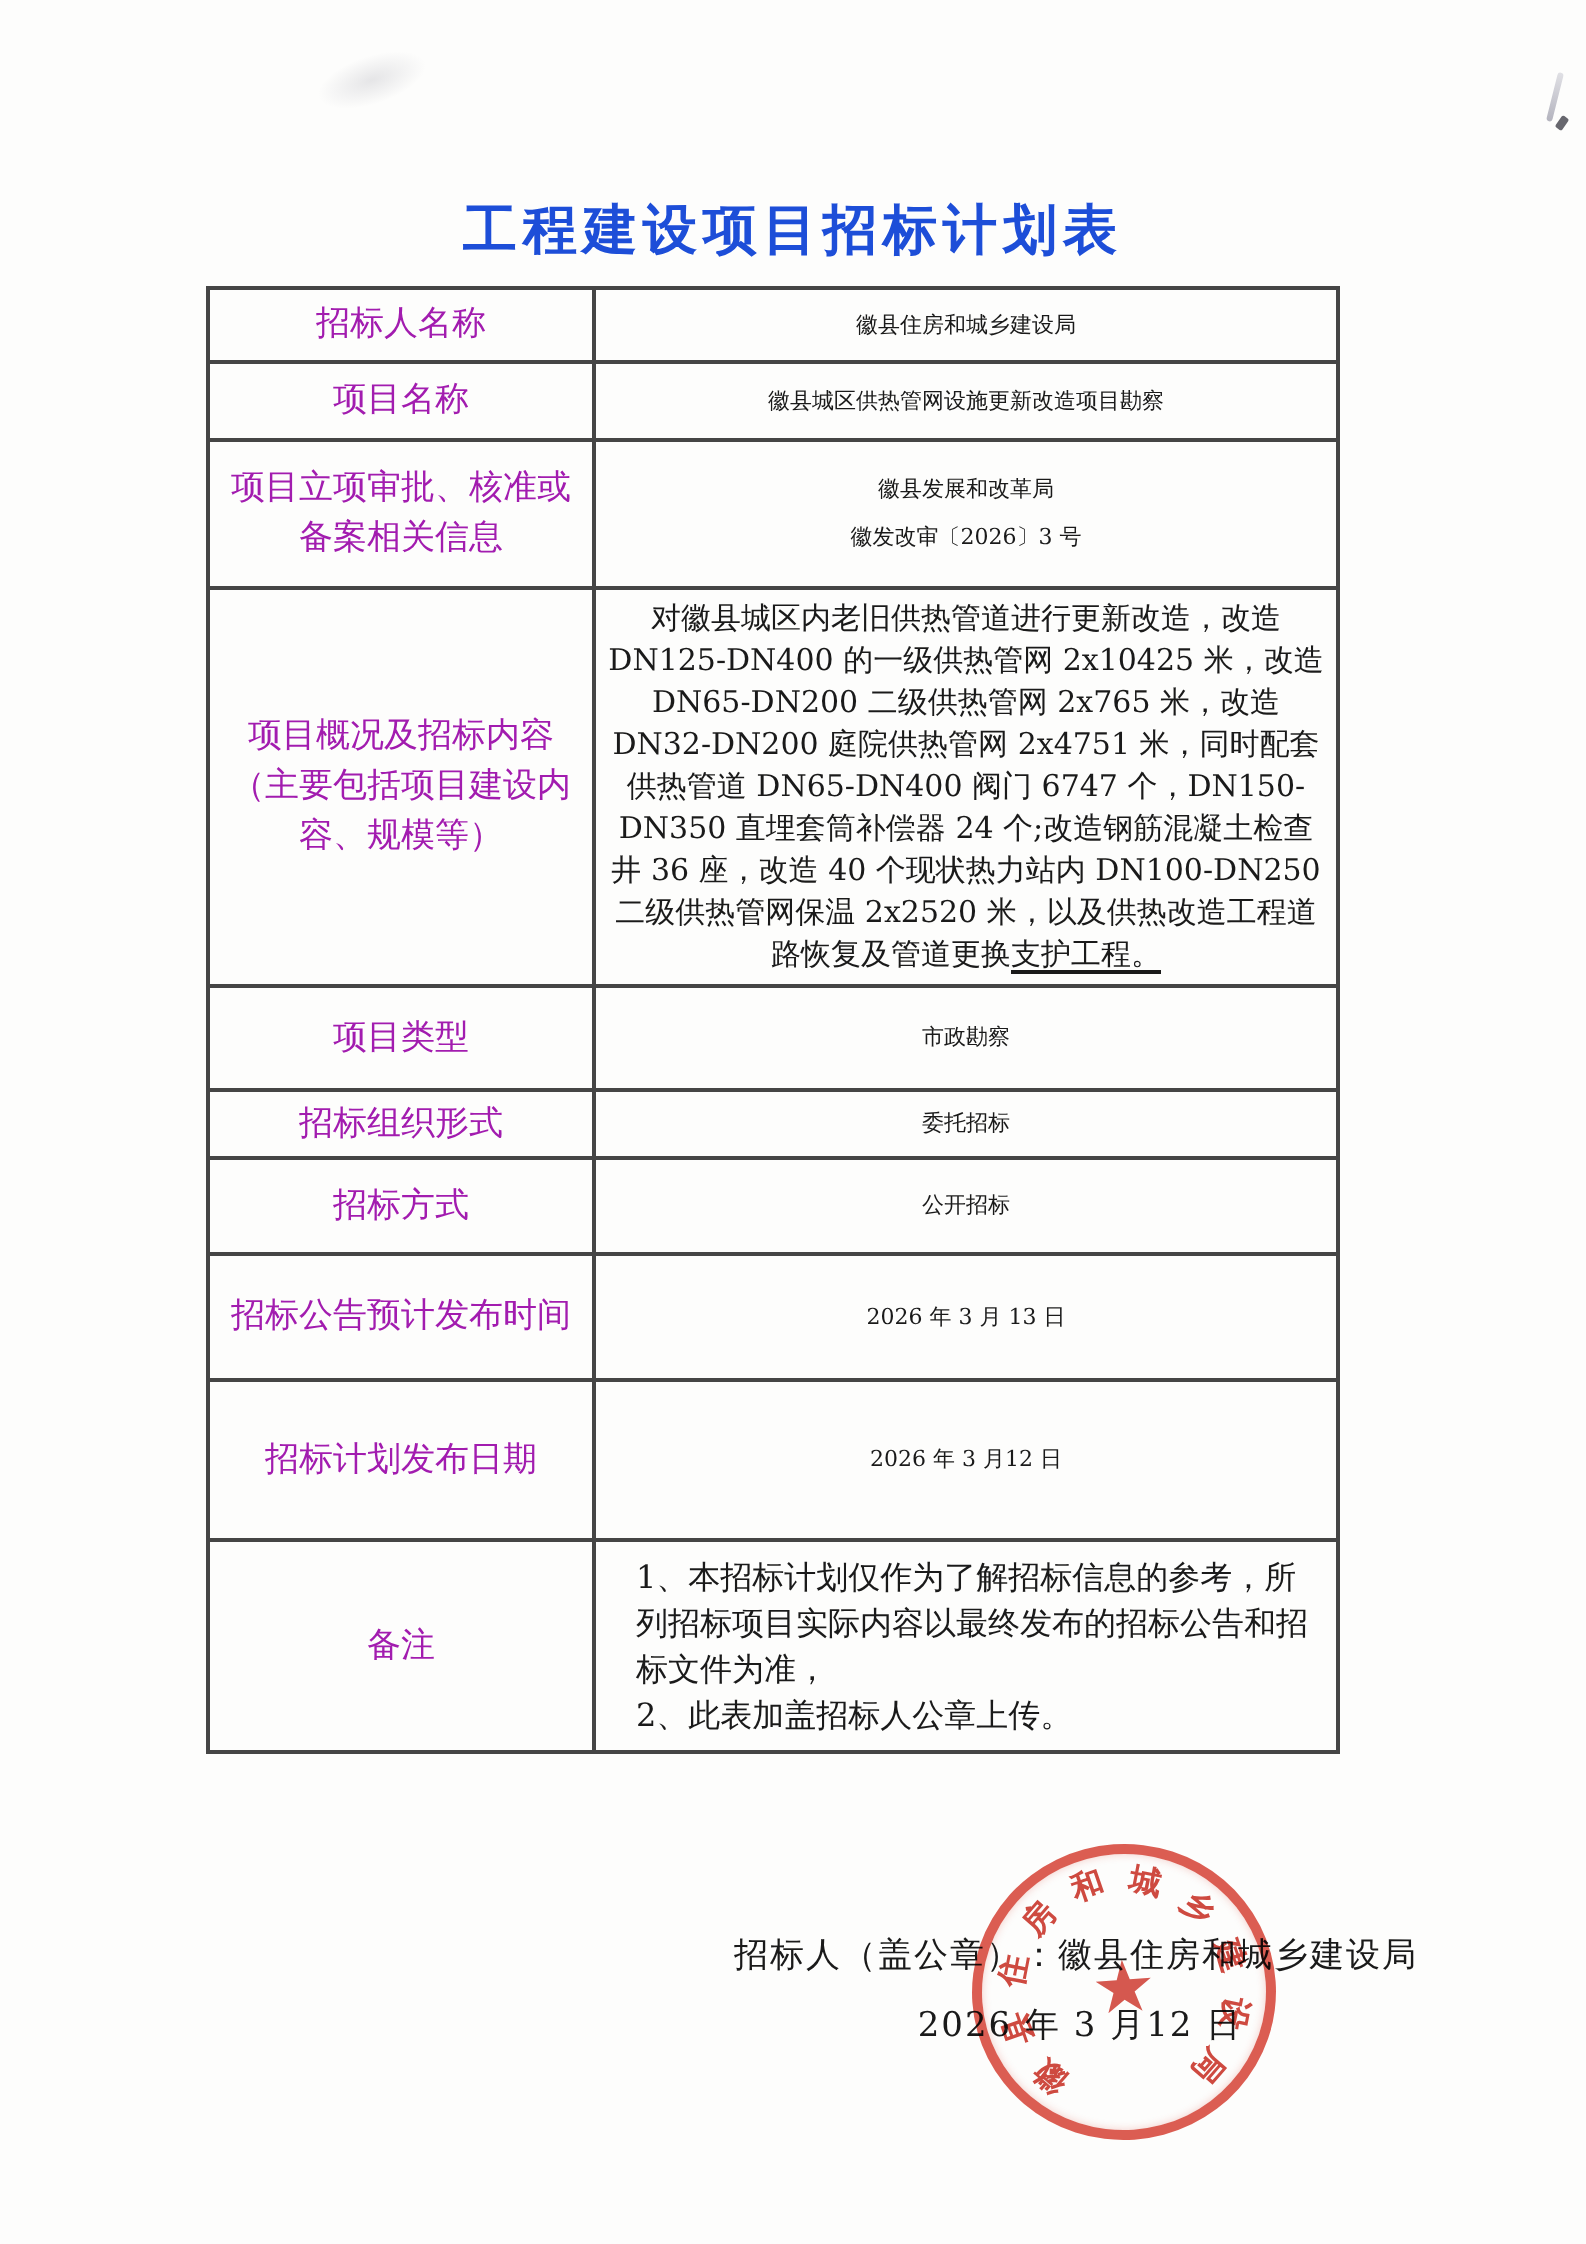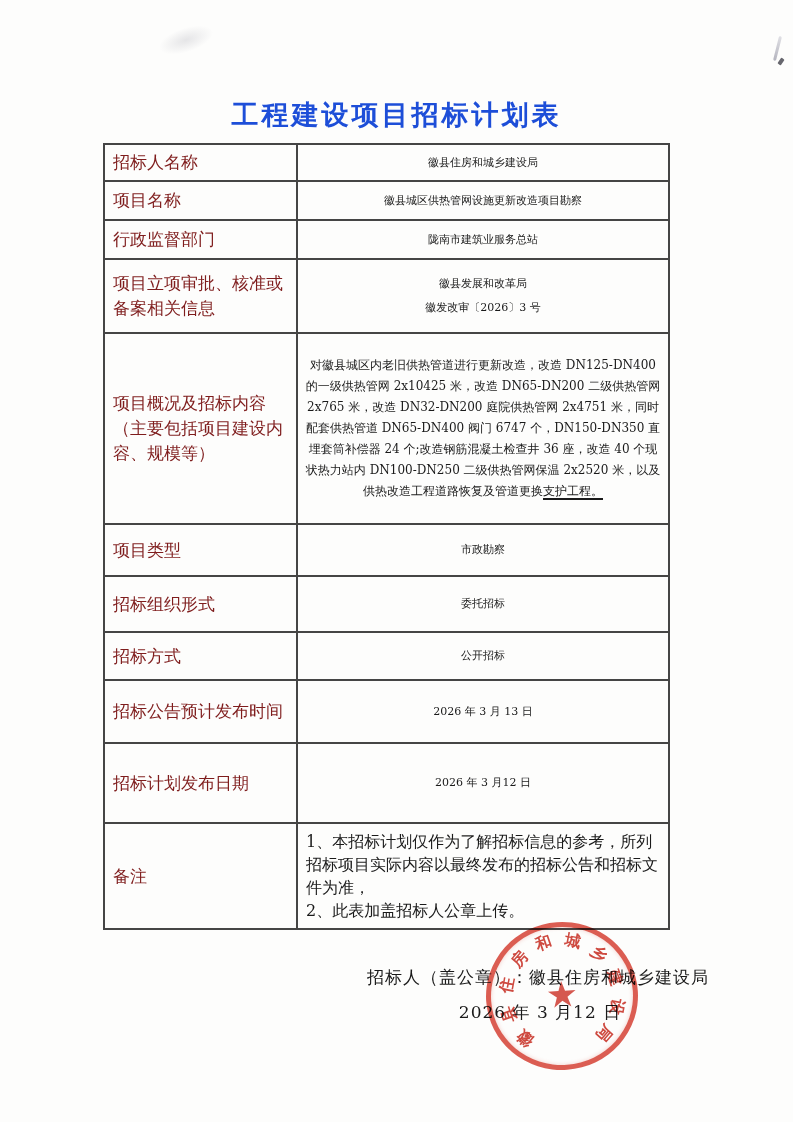--- a/index.html
+++ b/index.html
@@ -32,59 +32,59 @@
     table-layout: fixed;
   }
   table.tender-table td {
     border: 2px solid #454545;
     vertical-align: middle;
     padding: 2px 8px;
     box-sizing: border-box;
   }
   td.lbl {
     width: 193px;
-    text-align: left;
+    text-align: center;
     font-size: 17px;
     line-height: 25px;
-    color: #7f1d1d;
+    color: #a21caf;
     padding: 2px 9px;
   }
   td.val {
     text-align: center;
     font-size: 11px;
     line-height: 24px;
     color: #1a1a1a;
   }
   tr.r1  td { height: 37px; }
   tr.r2  td { height: 39px; }
   tr.r3  td { height: 39px; }
   tr.r4  td { height: 74px; }
   tr.r5  td { height: 191px; }
   tr.r6  td { height: 52px; }
   tr.r7  td { height: 52px; }
-  tr.r8  td { height: 56px; }
+  tr.r8  td { height: 34px; }
   tr.r9  td { height: 48px; }
   tr.r10 td { height: 63px; border-radius: 15px; }
   tr.r11 td { height: 80px; }
   tr.r12 td { height: 96px; }
   td.val.overview {
-    font-size: 12px;
+    font-size: 15px;
     line-height: 21px;
     padding: 4px 6px;
   }
   .underlined-part {
     text-decoration: underline;
     text-decoration-thickness: 1.5px;
     text-underline-offset: 3px;
   }
   td.val.remarks {
     text-align: left;
     font-size: 16px;
     line-height: 23px;
-    padding: 6px 10px 6px 8px;
+    padding: 6px 10px 6px 20px;
   }
   .val-line { display: block; }
   .footer-sign {
     position: absolute;
     left: 367px; top: 966px;
     font-size: 17px;
     color: #1a1a1a;
     letter-spacing: 1px;
     white-space: nowrap;
   }
@@ -170,24 +170,20 @@
 
   <table class="tender-table">
     <tbody>
       <tr class="r1">
         <td class="lbl">招标人名称</td>
         <td class="val">徽县住房和城乡建设局</td>
       </tr>
       <tr class="r2">
         <td class="lbl">项目名称</td>
         <td class="val">徽县城区供热管网设施更新改造项目勘察</td>
-      </tr>
-      <tr class="r3">
-        <td class="lbl">行政监督部门</td>
-        <td class="val">陇南市建筑业服务总站</td>
       </tr>
       <tr class="r4">
         <td class="lbl">项目立项审批、核准或备案相关信息</td>
         <td class="val">
           <span class="val-line">徽县发展和改革局</span>
           <span class="val-line">徽发改审〔2026〕3 号</span>
         </td>
       </tr>
       <tr class="r5">
         <td class="lbl">项目概况及招标内容（主要包括项目建设内容、规模等）</td>

